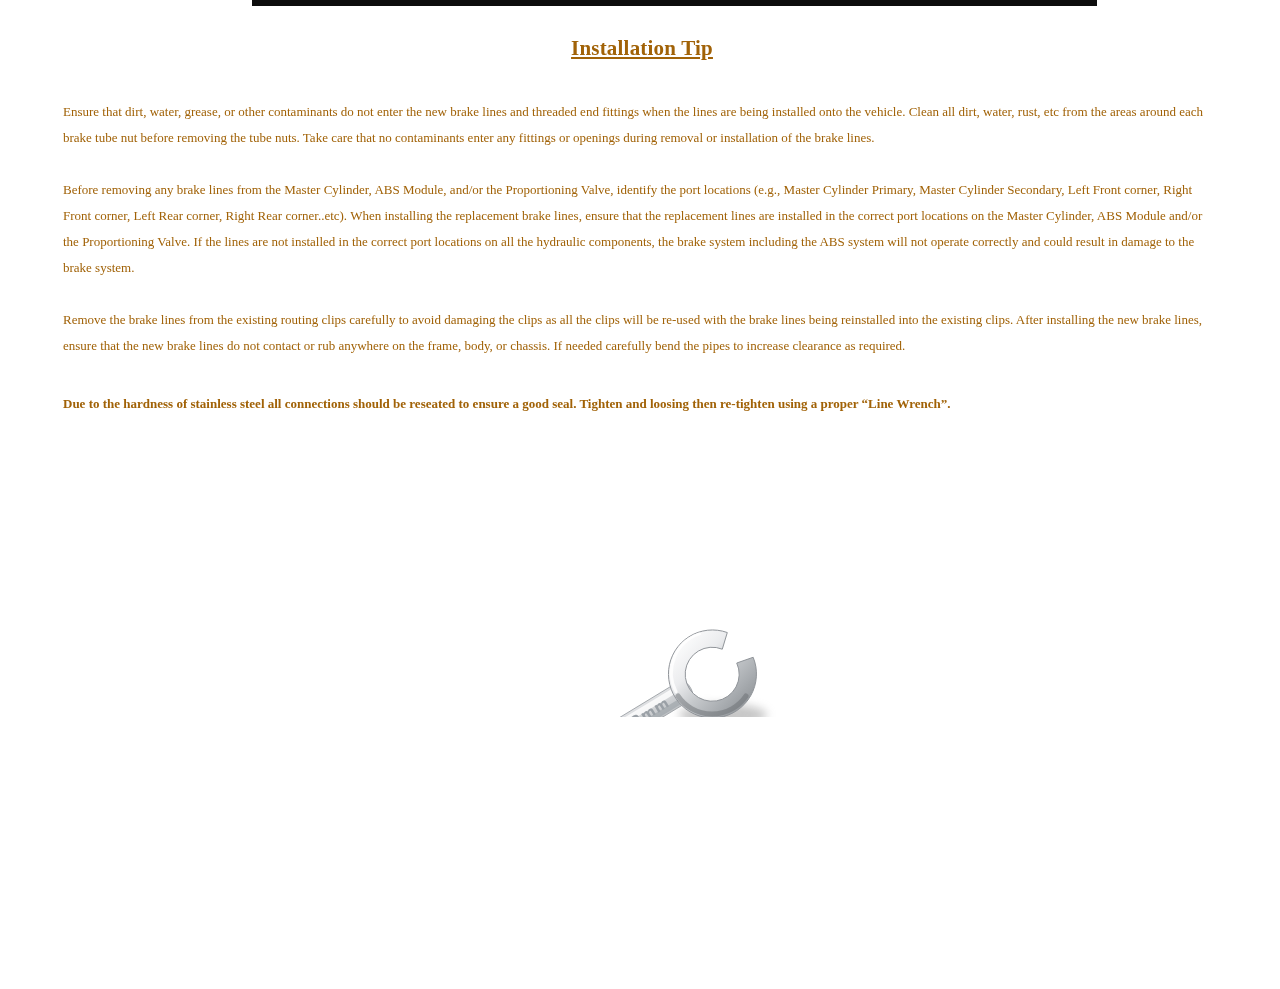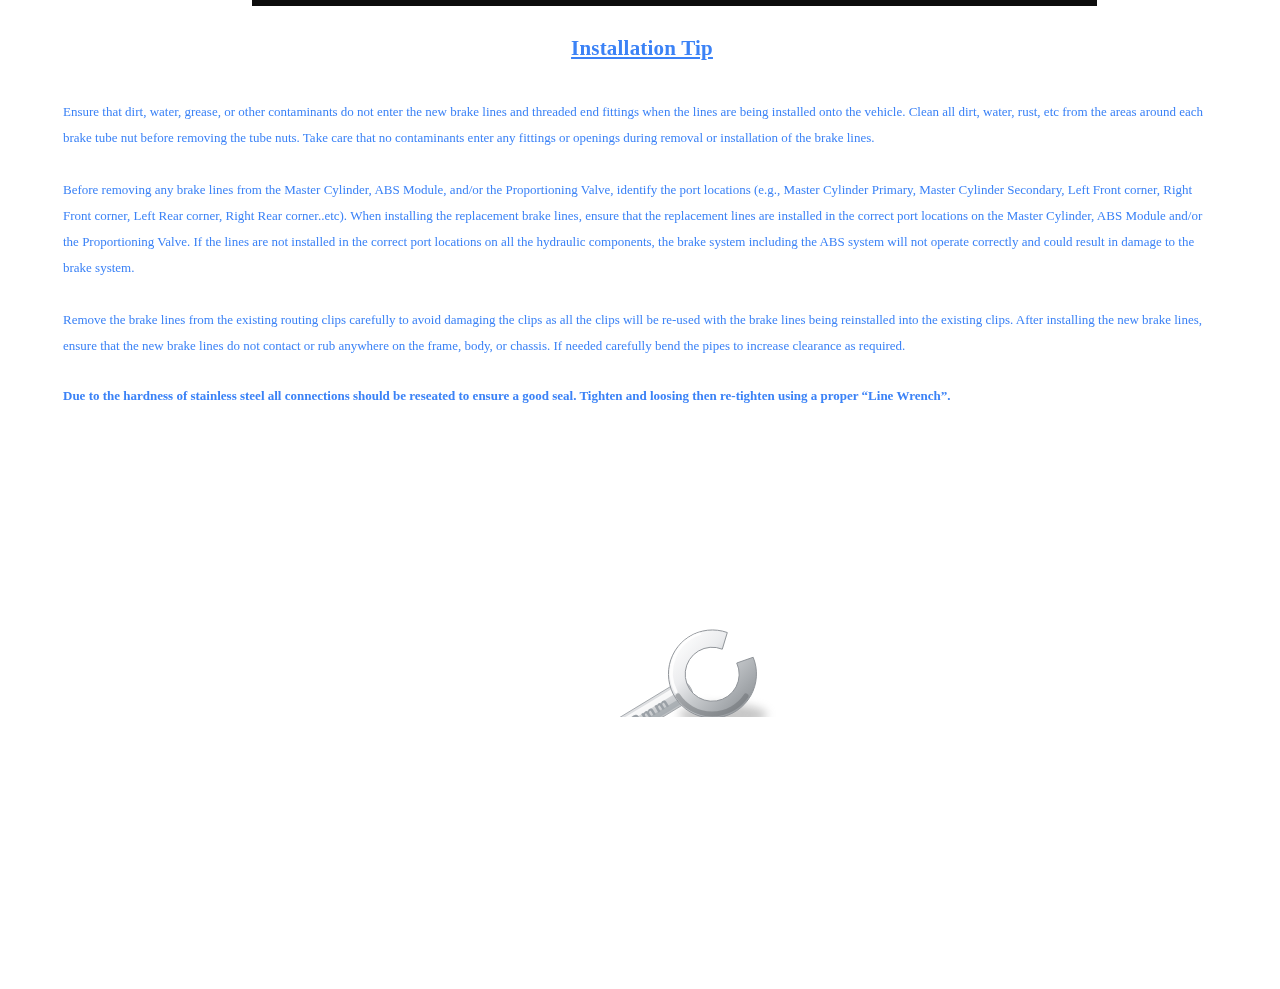--- a/index.html
+++ b/index.html
@@ -6,21 +6,21 @@
     margin: 0;
     padding: 0;
     background: #ffffff;
   }
   .page {
     position: relative;
     width: 1280px;
     height: 717px;
     background: #ffffff;
     font-family: "Liberation Serif", serif;
-    color: #3b82f6;
+    color: #a16207;
     overflow: hidden;
   }
   .top-rule {
     position: absolute;
     left: 252px;
     top: 0;
     width: 845px;
     height: 6px;
     background: #0d0d0d;
   }
@@ -42,21 +42,21 @@
     margin: 26px 0 0 0;
     font-size: 13px;
     line-height: 26px;
     text-align: left;
   }
   .para.first {
     margin-top: 38px;
   }
   .para.bold-note {
     font-weight: bold;
-    margin-top: 24px;
+    margin-top: 32px;
   }
   .wrench-wrap {
     position: absolute;
     left: 420px;
     top: 612px;
     width: 370px;
     height: 290px;
   }
   .stamp-text {
     font-family: "DejaVu Sans", sans-serif;

